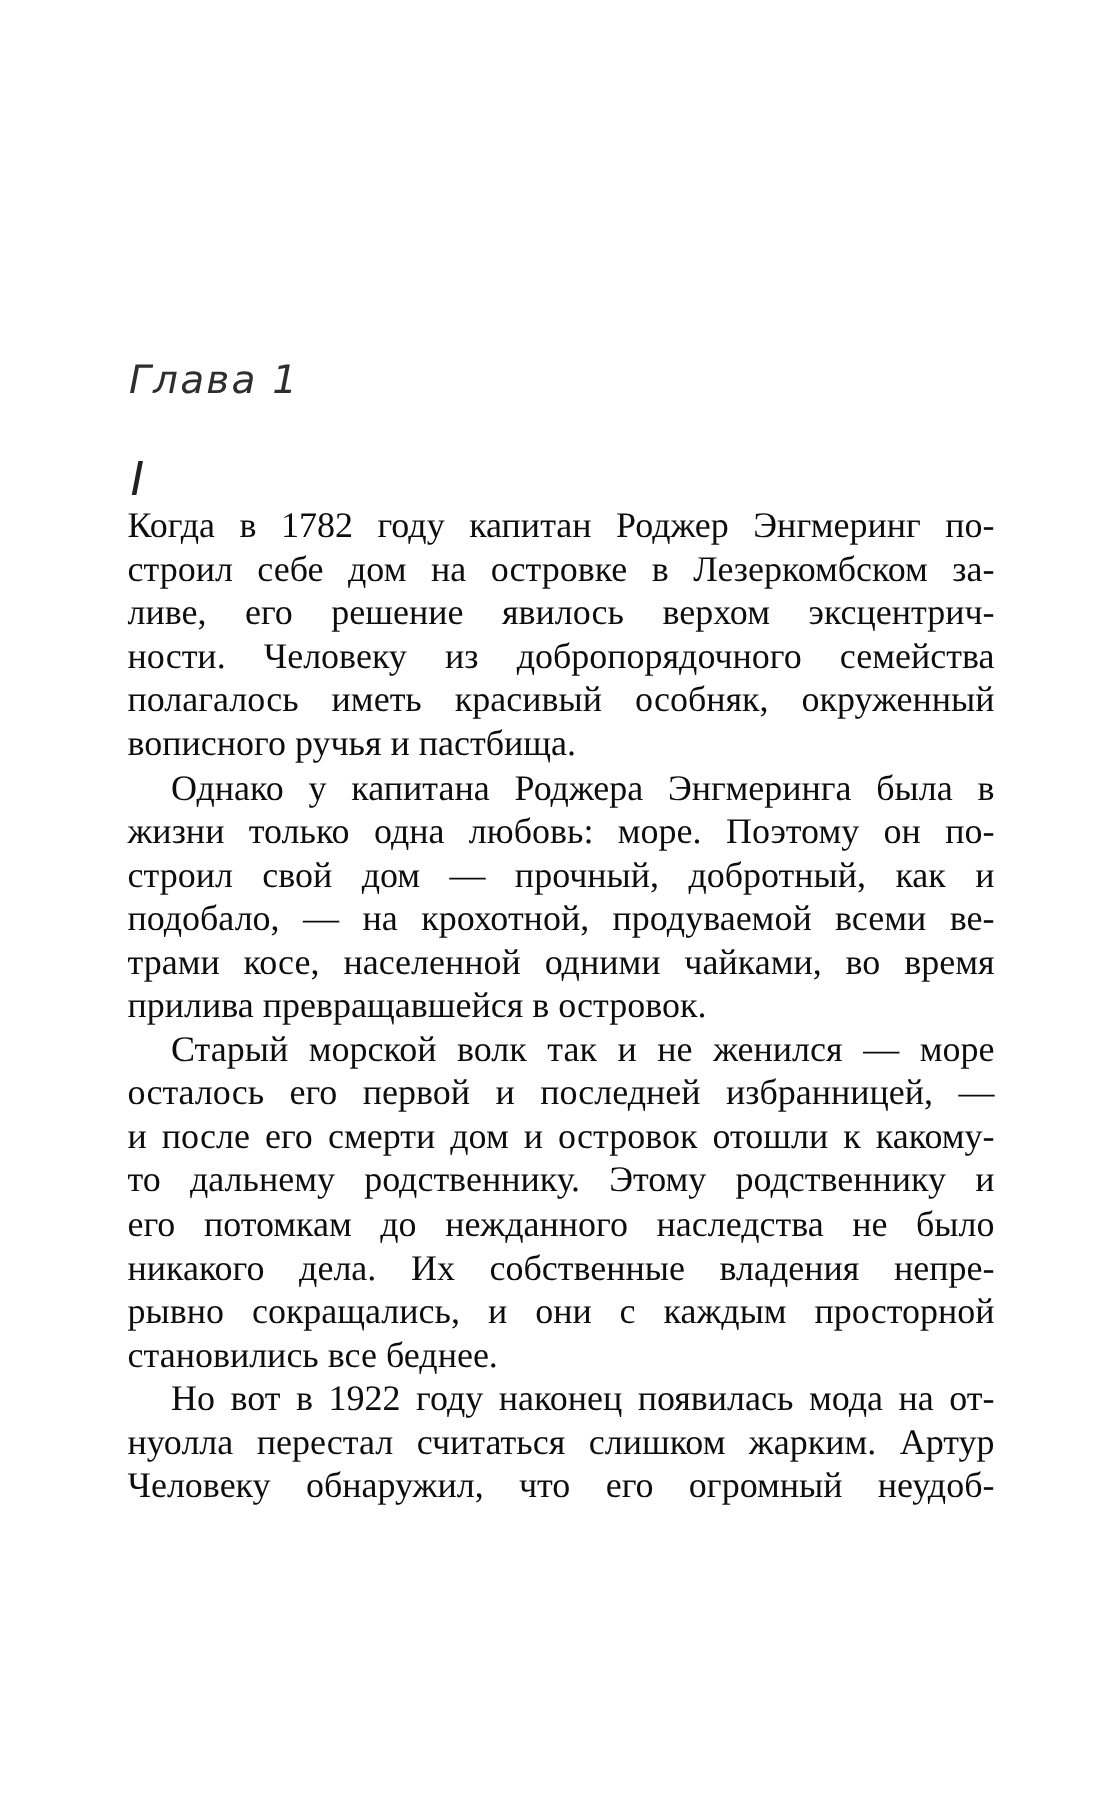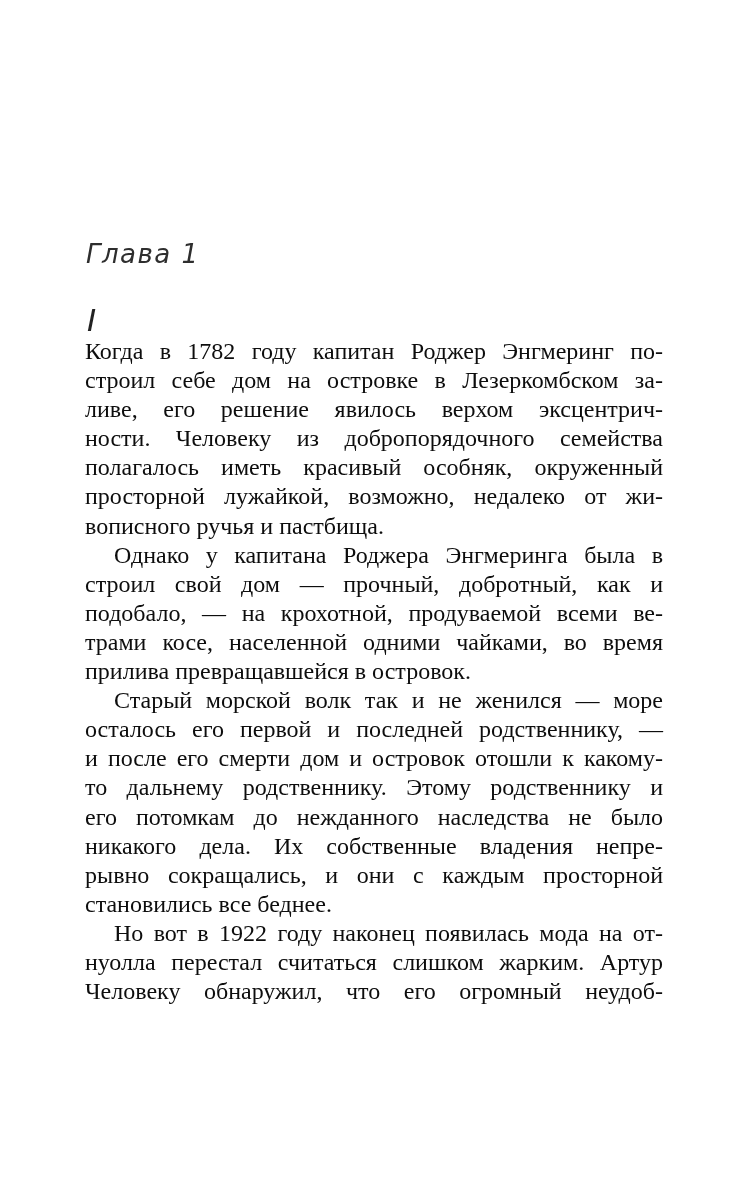--- a/index.html
+++ b/index.html
@@ -70,33 +70,33 @@
 <div class="page">
   <h1 class="chapter">Глава 1</h1>
   <div class="section-number">I</div>
   <main class="text-block">
       <div class="paragraph">
         <div class="line">Когда в 1782 году капитан Роджер Энгмеринг по-</div>
         <div class="line">строил себе дом на островке в Лезеркомбском за-</div>
         <div class="line">ливе, его решение явилось верхом эксцентрич-</div>
         <div class="line">ности. Человеку из добропорядочного семейства</div>
         <div class="line">полагалось иметь красивый особняк, окруженный</div>
-        <div class="line">просторной лужайкой, возможно, недалеко от жи-</div>
         <div class="line final">вописного ручья и пастбища.</div>
       </div>
       <div class="paragraph">
         <div class="line indent">Однако у капитана Роджера Энгмеринга была в</div>
+        <div class="line">жизни только одна любовь: море. Поэтому он по-</div>
         <div class="line">строил свой дом — прочный, добротный, как и</div>
         <div class="line">подобало, — на крохотной, продуваемой всеми ве-</div>
         <div class="line">трами косе, населенной одними чайками, во время</div>
         <div class="line final">прилива превращавшейся в островок.</div>
       </div>
       <div class="paragraph">
         <div class="line indent">Старый морской волк так и не женился — море</div>
-        <div class="line">осталось его первой и последней родственнику, —</div>
+        <div class="line">осталось его первой и последней избранницей, —</div>
         <div class="line">и после его смерти дом и островок отошли к какому-</div>
         <div class="line">то дальнему родственнику. Этому родственнику и</div>
         <div class="line">его потомкам до нежданного наследства не было</div>
         <div class="line">никакого дела. Их собственные владения непре-</div>
         <div class="line">рывно сокращались, и они с каждым просторной</div>
         <div class="line final">становились все беднее.</div>
       </div>
       <div class="paragraph">
         <div class="line indent">Но вот в 1922 году наконец появилась мода на от-</div>
         <div class="line">нуолла перестал считаться слишком жарким. Артур</div>

